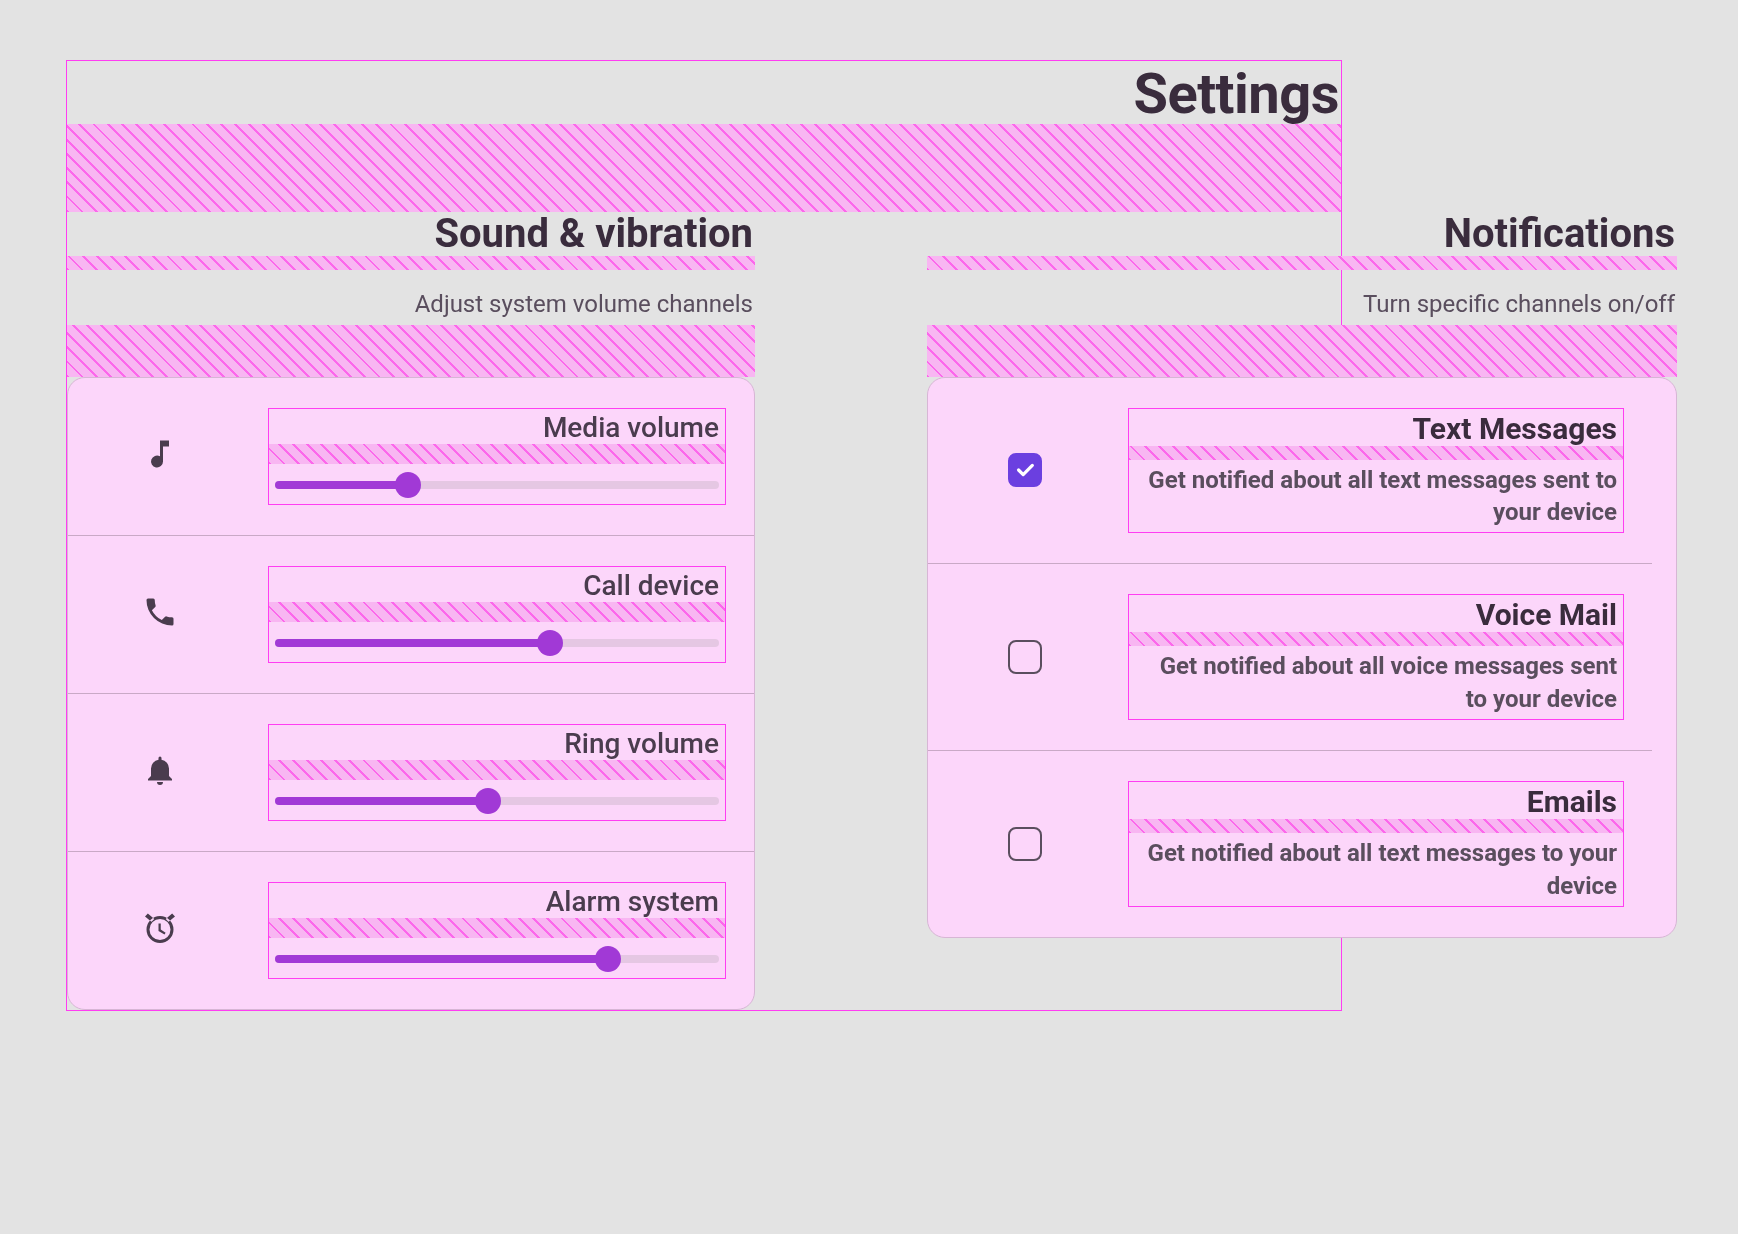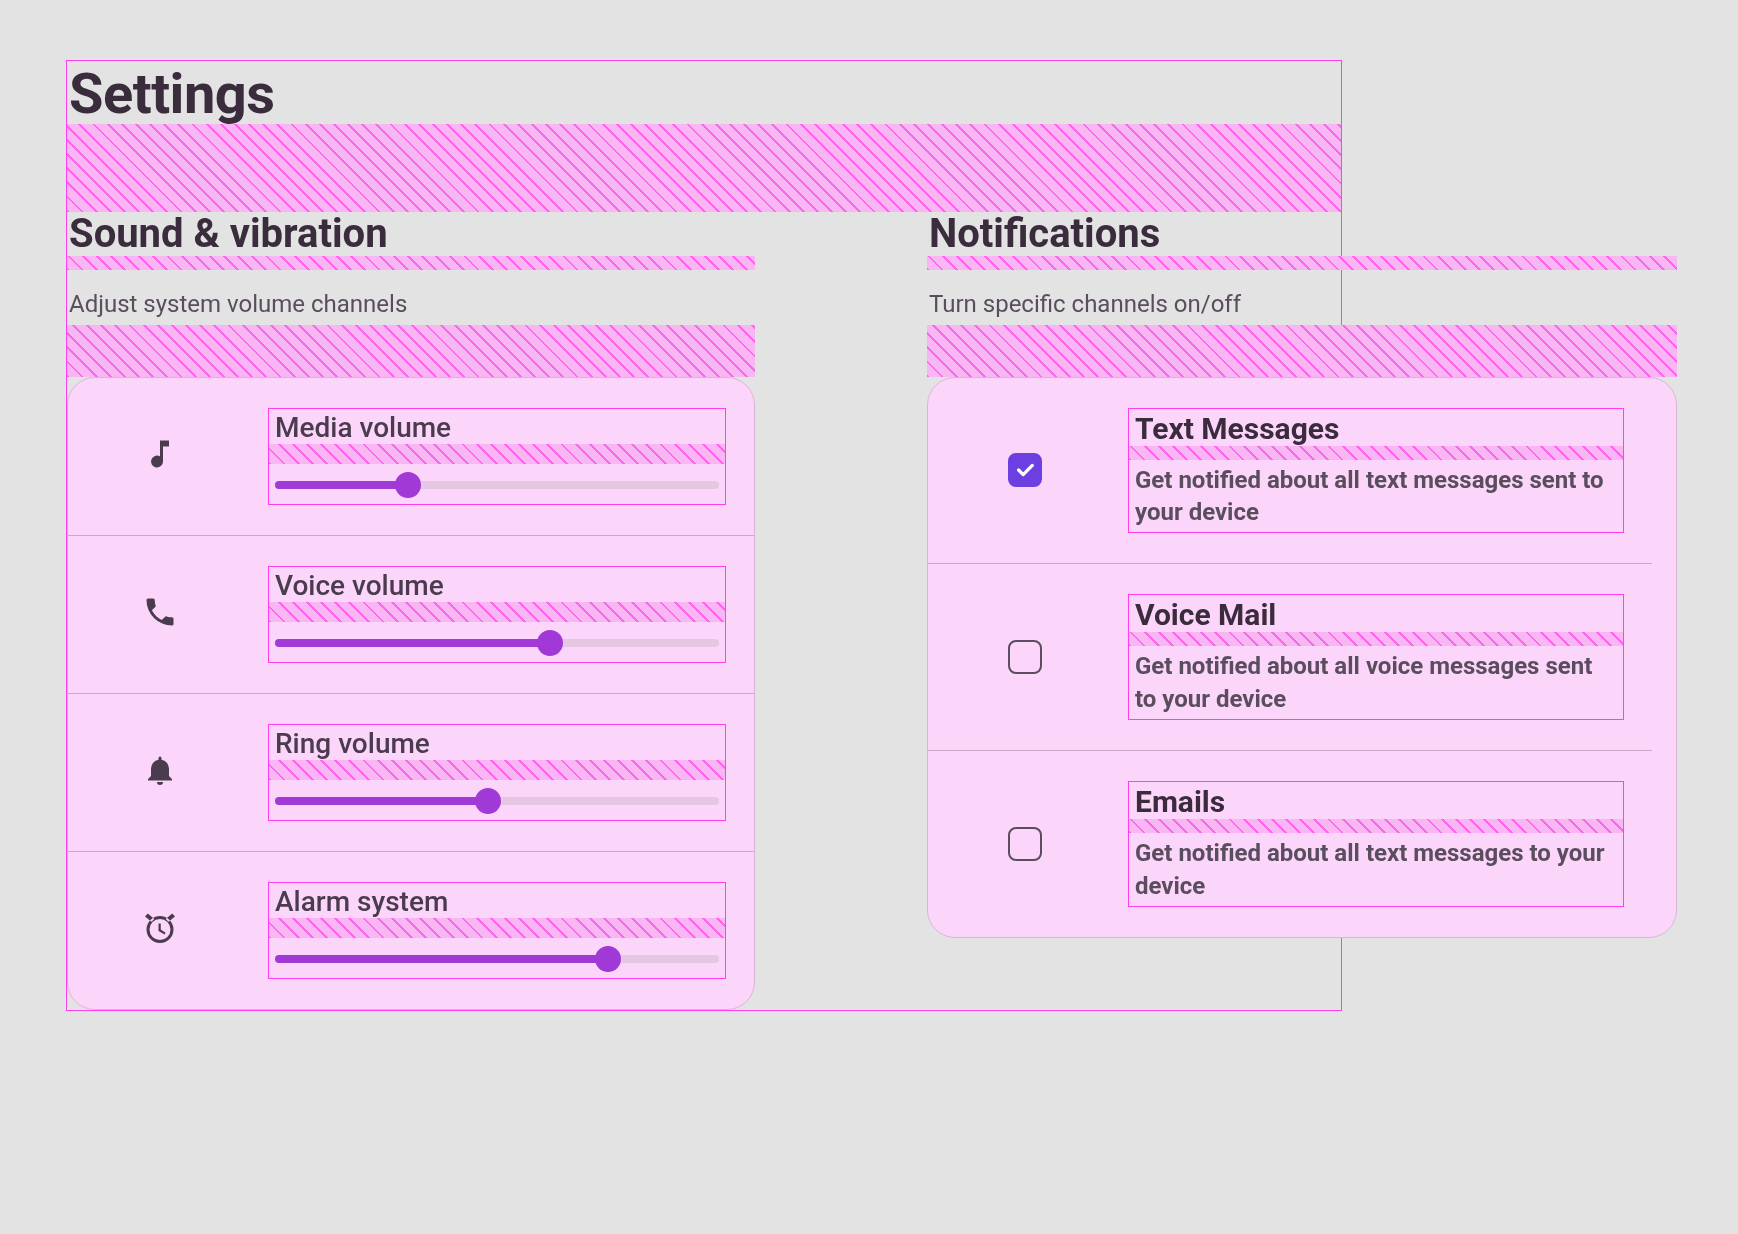--- a/index.html
+++ b/index.html
@@ -8,20 +8,21 @@
     width: 1738px; height: 1234px;
     background: #e3e3e3;
     font-family: -apple-system, BlinkMacSystemFont, "Segoe UI", Roboto, Helvetica, Arial, sans-serif;
     color: #3a2c3d;
   }
   .canvas {
     position: absolute;
     left: 66px; top: 60px;
     width: 1276px;
     border: 1px solid #ff3df2;
+    text-align: right;
   }
   .page-title {
     font-size: 56px;
     font-weight: 700;
     line-height: 1.05;
     padding: 4px 2px 0 2px;
     letter-spacing: -0.5px;
   }
   .hatch {
     background-color: #f8b6f2;
@@ -51,21 +52,21 @@
   }
   .section-sub {
     font-size: 24px;
     color: #5a4e5e;
     padding: 20px 2px 6px 2px;
     line-height: 1.2;
   }
 
   .card {
     background: #fcd6fa;
-    border-radius: 28px;
+    border-radius: 18px;
     border: 1px solid #d7b6d5;
     overflow: hidden;
   }
 
   .row {
     display: flex;
     align-items: center;
     padding: 30px 28px 30px 40px;
   }
   .row + .row { border-top: 1px solid #c9a9c6; }
@@ -217,21 +218,21 @@
 
         <div class="row">
           <div class="icon-slot">
             <span>
               <svg viewBox="0 0 24 24">
                   <path d="M6.6 10.8a15 15 0 0 0 6.6 6.6l2.2-2.2a1 1 0 0 1 1-.25 11.5 11.5 0 0 0 3.6.58 1 1 0 0 1 1 1V20a1 1 0 0 1-1 1A17 17 0 0 1 3 4a1 1 0 0 1 1-1h3.5a1 1 0 0 1 1 1 11.5 11.5 0 0 0 .58 3.6 1 1 0 0 1-.25 1L6.6 10.8z"></path>
                 </svg>
             </span>
           </div>
           <div class="row-body">
-            <div class="row-label">Voice volume</div>
+            <div class="row-label">Call device</div>
             <div class="hatch"></div>
             <div class="slider-wrap">
               <div class="slider">
                 <div class="slider-rail"></div>
                 <div class="slider-fill" style="width:62%"></div>
                 <div class="slider-thumb" style="left:62%"></div>
               </div>
             </div>
           </div>
         </div>

